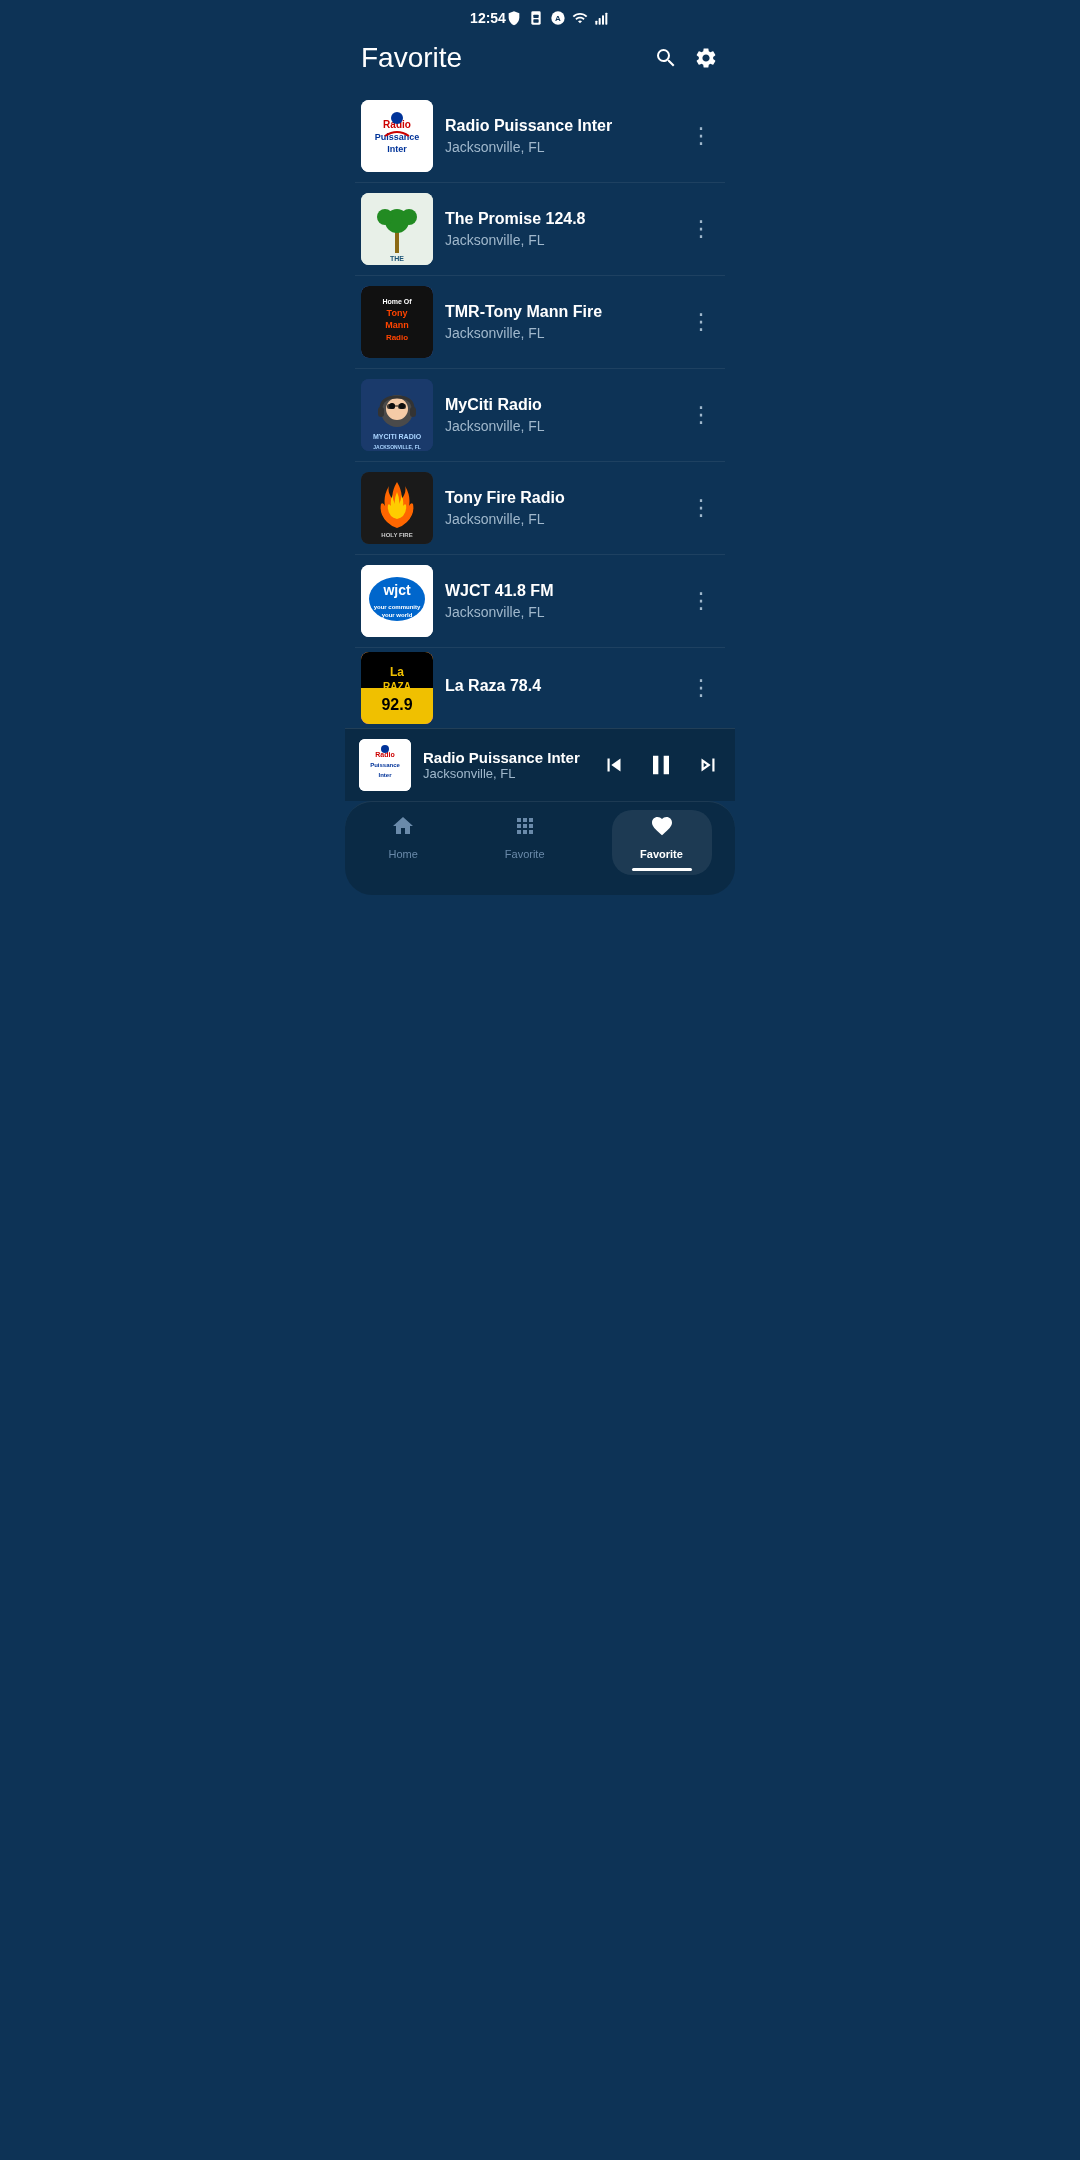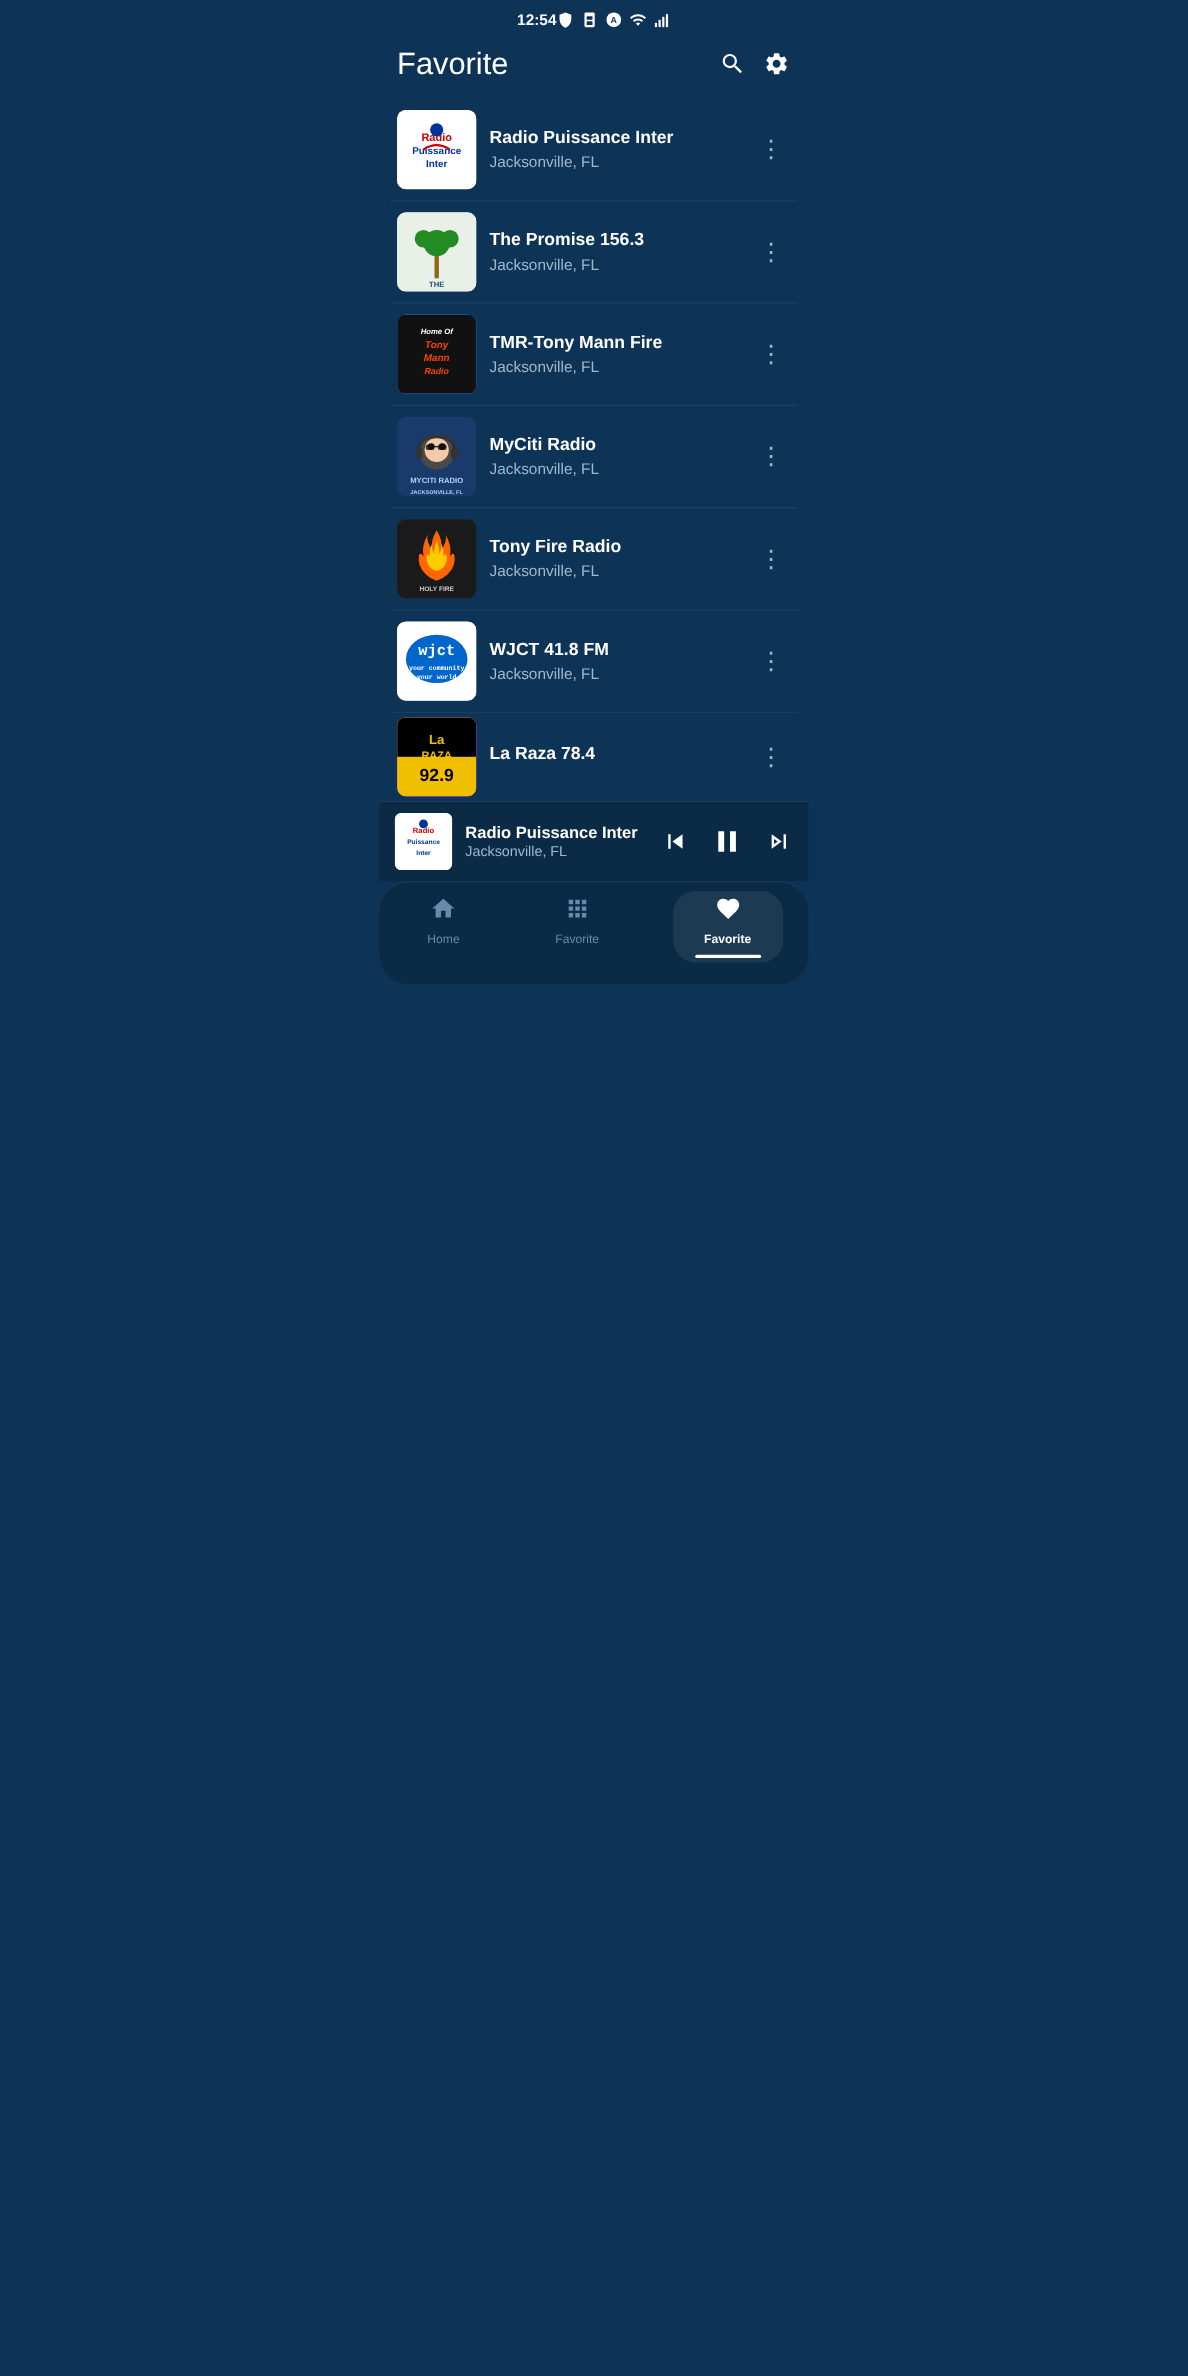--- a/index.html
+++ b/index.html
@@ -128,34 +128,32 @@
     .logo-rpi {
       background: #ffffff;
     }
 
     .logo-promise {
       background: #e8f4e8;
     }
 
     .logo-tmr {
       background: #3b82f6;
-      font-style: italic;
     }
 
     .logo-myciti {
       background: #1a3a6b;
     }
 
     .logo-holyfire {
       background: #2a2a2a;
     }
 
     .logo-wjct {
       background: #ffffff;
-      font-family: Liberation Mono, monospace;
     }
 
     .logo-laraza {
       background: #d946ef;
     }
 
     
     .logo-rpi svg, .logo-promise svg, .logo-tmr svg,
     .logo-myciti svg, .logo-holyfire svg, .logo-wjct svg, .logo-laraza svg {
       width: 100%;
@@ -361,21 +359,21 @@
         <rect width="72" height="72" fill="#e8f0e8"></rect>
 
         <rect x="34" y="38" width="4" height="22" fill="#8B6914"></rect>
         <circle cx="36" cy="28" r="12" fill="#228B22"></circle>
         <circle cx="24" cy="24" r="8" fill="#228B22"></circle>
         <circle cx="48" cy="24" r="8" fill="#228B22"></circle>
         <text x="36" y="68" text-anchor="middle" font-size="7" font-weight="bold" fill="#1a5276">THE</text>
       </svg>
     </div>
     <div class="radio-info">
-      <div class="radio-name">The Promise 156.3</div>
+      <div class="radio-name">The Promise 124.8</div>
       <div class="radio-location">Jacksonville, FL</div>
     </div>
     <div class="more-btn">⋮</div>
   </div>
 
   <div class="radio-item">
     <div class="radio-logo logo-tmr">
       <svg viewBox="0 0 72 72" xmlns="http://www.w3.org/2000/svg">
         <rect width="72" height="72" fill="#111111"></rect>
         <text x="36" y="18" text-anchor="middle" font-size="7" fill="#ffffff">Home Of</text>

